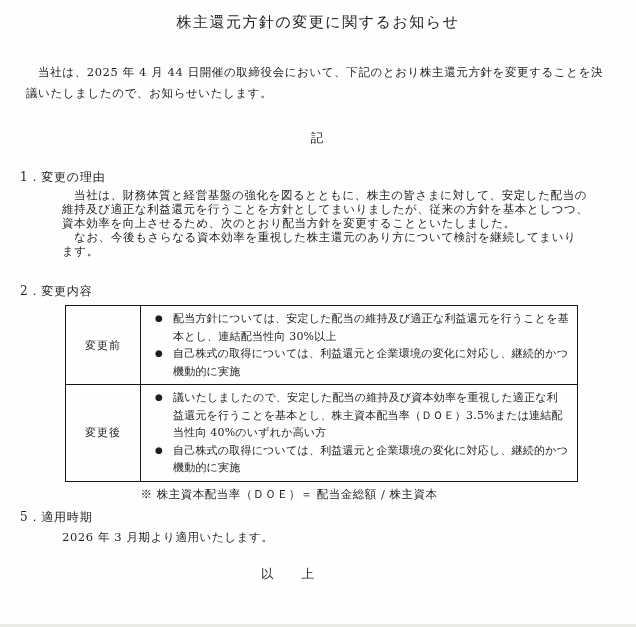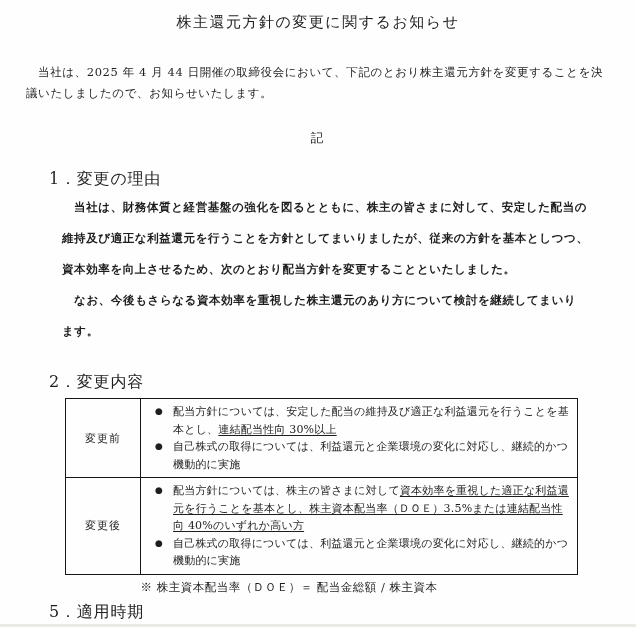--- a/index.html
+++ b/index.html
@@ -24,31 +24,30 @@
     letter-spacing:0.6px;
     white-space:pre-line;
   }
   .record-mark{
     margin-top:26px;
     text-align:center;
     font-size:12.5px;
     letter-spacing:2px;
   }
   .sec-heading{
-    margin:22px 0 0 49px;
-    font-size:16px;
+    margin:22px 0 0 20px;
+    font-size:12px;
     letter-spacing:0.8px;
   }
   .sec1-body{
     margin:2px 26px 4px 62px;
     font-size:11.5px;
-    line-height:31px;
+    line-height:14px;
     letter-spacing:0.6px;
     white-space:pre-line;
-    font-weight:bold;
   }
   .sec2-heading{margin-top:25px;}
   table.change-table{
     margin:5px 0 0 65px;
     border-collapse:collapse;
     width:513px;
     table-layout:fixed;
   }
   .change-table td{
     border:1.2px solid #161616;
@@ -72,38 +71,38 @@
     letter-spacing:0.2px;
   }
   .bullet-mark{
     flex:none;
     width:28px;
     text-align:center;
     font-size:9px;
     line-height:17.5px;
   }
   .bullet-text{flex:1;}
-  .u{text-decoration:underline;text-underline-offset:2px;}
+  .u{text-underline-offset:2px;}
   .table-note{
     width:578px;
     margin-top:5px;
     text-align:center;
     font-size:11.5px;
     letter-spacing:0.5px;
   }
   .sec3-heading{margin-top:7px;}
   .sec3-body{
     margin:4px 0 0 62px;
     font-size:11.5px;
     letter-spacing:0.6px;
   }
   .closing{
-    margin-top:37px;
+    margin-top:21px;
     padding-right:60px;
-    text-align:left;
+    text-align:center;
     font-size:12.5px;
     letter-spacing:1px;
   }
   .bottom-edge{
     position:absolute;
     left:0;right:0;bottom:0;
     height:3px;
     background:#eceae6;
   }
 </style>
@@ -141,21 +140,21 @@
           <span class="bullet-mark">●</span>
           <span class="bullet-text"><span>自己株式の取得については、利益還元と企業環境の変化に対応し、継続的かつ機動的に実施</span></span>
         </div>
       </td>
     </tr>
     <tr>
       <td class="label-cell">変更後</td>
       <td class="content-cell">
         <div class="bullet-row">
           <span class="bullet-mark">●</span>
-          <span class="bullet-text"><span>配当方針については、株主の皆さまに対して</span><span class="u">資本効率を重視した適正な利益還元を行うことを基本とし、株主資本配当率（ＤＯＥ）3.5%または連結配当性向 40%のいずれか高い方</span></span>
+          <span class="bullet-text"><span>議いたしましたので、安定した配当の維持及び</span><span class="u">資本効率を重視した適正な利益還元を行うことを基本とし、株主資本配当率（ＤＯＥ）3.5%または連結配当性向 40%のいずれか高い方</span></span>
         </div>
         <div class="bullet-row">
           <span class="bullet-mark">●</span>
           <span class="bullet-text"><span>自己株式の取得については、利益還元と企業環境の変化に対応し、継続的かつ機動的に実施</span></span>
         </div>
       </td>
     </tr>
   </tbody>
     </table>
 

